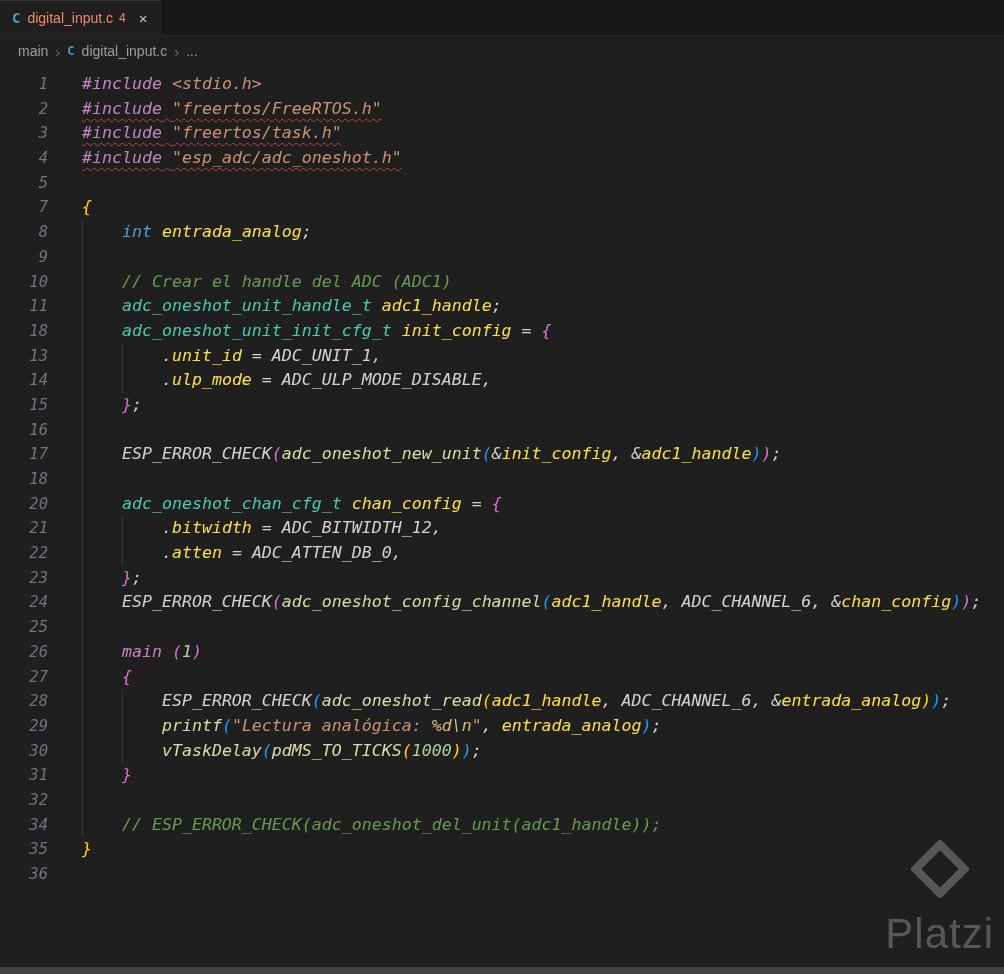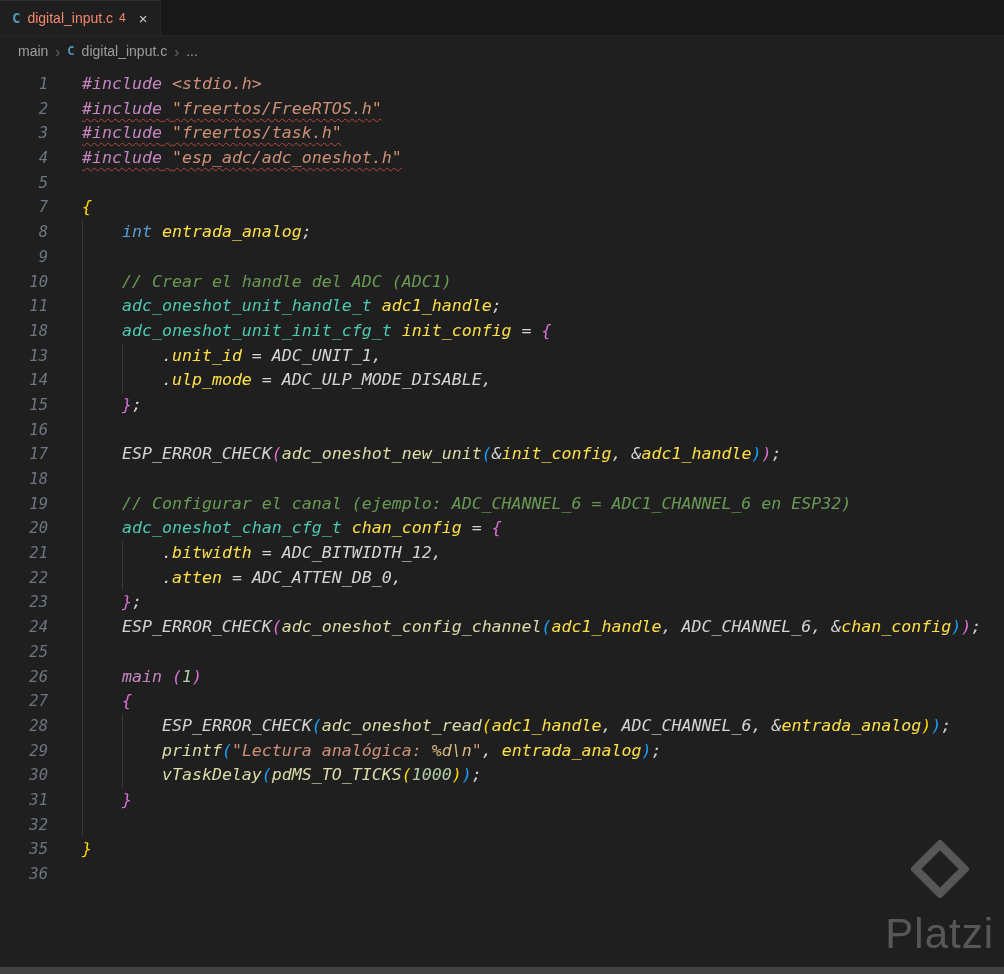--- a/index.html
+++ b/index.html
@@ -88,34 +88,34 @@
       <div class="line"><span class="ln">9</span><span class="code"><i class="guide" style="left: 0ch;"></i></span></div>
       <div class="line"><span class="ln">10</span><span class="code"><i class="guide" style="left: 0ch;"></i><span class="tk-w">    </span><span class="tk-c">// Crear el handle del ADC (ADC1)</span></span></div>
       <div class="line"><span class="ln">11</span><span class="code"><i class="guide" style="left: 0ch;"></i><span class="tk-w">    </span><span class="tk-t">adc_oneshot_unit_handle_t</span><span class="tk-w"> </span><span class="tk-v">adc1_handle</span><span class="tk-w">;</span></span></div>
       <div class="line"><span class="ln">18</span><span class="code"><i class="guide" style="left: 0ch;"></i><span class="tk-w">    </span><span class="tk-t">adc_oneshot_unit_init_cfg_t</span><span class="tk-w"> </span><span class="tk-v">init_config</span><span class="tk-w"> = </span><span class="tk-g2">{</span></span></div>
       <div class="line"><span class="ln">13</span><span class="code"><i class="guide" style="left: 0ch;"></i><i class="guide" style="left: 4ch;"></i><span class="tk-w">        </span><span class="tk-w">.</span><span class="tk-v">unit_id</span><span class="tk-w"> = </span><span class="tk-w">ADC_UNIT_1</span><span class="tk-w">,</span></span></div>
       <div class="line"><span class="ln">14</span><span class="code"><i class="guide" style="left: 0ch;"></i><i class="guide" style="left: 4ch;"></i><span class="tk-w">        </span><span class="tk-w">.</span><span class="tk-v">ulp_mode</span><span class="tk-w"> = </span><span class="tk-w">ADC_ULP_MODE_DISABLE</span><span class="tk-w">,</span></span></div>
       <div class="line"><span class="ln">15</span><span class="code"><i class="guide" style="left: 0ch;"></i><span class="tk-w">    </span><span class="tk-g2">}</span><span class="tk-w">;</span></span></div>
       <div class="line"><span class="ln">16</span><span class="code"><i class="guide" style="left: 0ch;"></i></span></div>
       <div class="line"><span class="ln">17</span><span class="code"><i class="guide" style="left: 0ch;"></i><span class="tk-w">    </span><span class="tk-w">ESP_ERROR_CHECK</span><span class="tk-g2">(</span><span class="tk-f">adc_oneshot_new_unit</span><span class="tk-g3">(</span><span class="tk-w">&amp;</span><span class="tk-v">init_config</span><span class="tk-w">, </span><span class="tk-w">&amp;</span><span class="tk-v">adc1_handle</span><span class="tk-g3">)</span><span class="tk-g2">)</span><span class="tk-w">;</span></span></div>
       <div class="line"><span class="ln">18</span><span class="code"><i class="guide" style="left: 0ch;"></i></span></div>
-      <div class="line"><span class="ln">19</span><span class="code"><i class="guide" style="left: 0ch;"></i><span class="tk-w">    </span><span class="tk-c">// Configurar el canal (ejemplo: ADC_CHANNEL_6 = ADC1_CHANNEL_6 en ESP32)</span></span></div>
       <div class="line"><span class="ln">20</span><span class="code"><i class="guide" style="left: 0ch;"></i><span class="tk-w">    </span><span class="tk-t">adc_oneshot_chan_cfg_t</span><span class="tk-w"> </span><span class="tk-v">chan_config</span><span class="tk-w"> = </span><span class="tk-g2">{</span></span></div>
       <div class="line"><span class="ln">21</span><span class="code"><i class="guide" style="left: 0ch;"></i><i class="guide" style="left: 4ch;"></i><span class="tk-w">        </span><span class="tk-w">.</span><span class="tk-v">bitwidth</span><span class="tk-w"> = </span><span class="tk-w">ADC_BITWIDTH_12</span><span class="tk-w">,</span></span></div>
       <div class="line"><span class="ln">22</span><span class="code"><i class="guide" style="left: 0ch;"></i><i class="guide" style="left: 4ch;"></i><span class="tk-w">        </span><span class="tk-w">.</span><span class="tk-v">atten</span><span class="tk-w"> = </span><span class="tk-w">ADC_ATTEN_DB_0</span><span class="tk-w">,</span></span></div>
       <div class="line"><span class="ln">23</span><span class="code"><i class="guide" style="left: 0ch;"></i><span class="tk-w">    </span><span class="tk-g2">}</span><span class="tk-w">;</span></span></div>
       <div class="line"><span class="ln">24</span><span class="code"><i class="guide" style="left: 0ch;"></i><span class="tk-w">    </span><span class="tk-w">ESP_ERROR_CHECK</span><span class="tk-g2">(</span><span class="tk-f">adc_oneshot_config_channel</span><span class="tk-g3">(</span><span class="tk-v">adc1_handle</span><span class="tk-w">, </span><span class="tk-w">ADC_CHANNEL_6</span><span class="tk-w">, </span><span class="tk-w">&amp;</span><span class="tk-v">chan_config</span><span class="tk-g3">)</span><span class="tk-g2">)</span><span class="tk-w">;</span></span></div>
       <div class="line"><span class="ln">25</span><span class="code"><i class="guide" style="left: 0ch;"></i></span></div>
       <div class="line"><span class="ln">26</span><span class="code"><i class="guide" style="left: 0ch;"></i><span class="tk-w">    </span><span class="tk-p">main</span><span class="tk-w"> </span><span class="tk-g2">(</span><span class="tk-n">1</span><span class="tk-g2">)</span></span></div>
       <div class="line"><span class="ln">27</span><span class="code"><i class="guide" style="left: 0ch;"></i><span class="tk-w">    </span><span class="tk-g2">{</span></span></div>
       <div class="line"><span class="ln">28</span><span class="code"><i class="guide" style="left: 0ch;"></i><i class="guide" style="left: 4ch;"></i><span class="tk-w">        </span><span class="tk-w">ESP_ERROR_CHECK</span><span class="tk-g3">(</span><span class="tk-f">adc_oneshot_read</span><span class="tk-g1">(</span><span class="tk-v">adc1_handle</span><span class="tk-w">, </span><span class="tk-w">ADC_CHANNEL_6</span><span class="tk-w">, </span><span class="tk-w">&amp;</span><span class="tk-v">entrada_analog</span><span class="tk-g1">)</span><span class="tk-g3">)</span><span class="tk-w">;</span></span></div>
       <div class="line"><span class="ln">29</span><span class="code"><i class="guide" style="left: 0ch;"></i><i class="guide" style="left: 4ch;"></i><span class="tk-w">        </span><span class="tk-f">printf</span><span class="tk-g3">(</span><span class="tk-s">"Lectura analógica: </span><span class="tk-e">%d</span><span class="tk-e">\n</span><span class="tk-s">"</span><span class="tk-w">, </span><span class="tk-v">entrada_analog</span><span class="tk-g3">)</span><span class="tk-w">;</span></span></div>
       <div class="line"><span class="ln">30</span><span class="code"><i class="guide" style="left: 0ch;"></i><i class="guide" style="left: 4ch;"></i><span class="tk-w">        </span><span class="tk-f">vTaskDelay</span><span class="tk-g3">(</span><span class="tk-f">pdMS_TO_TICKS</span><span class="tk-g1">(</span><span class="tk-n">1000</span><span class="tk-g1">)</span><span class="tk-g3">)</span><span class="tk-w">;</span></span></div>
       <div class="line"><span class="ln">31</span><span class="code"><i class="guide" style="left: 0ch;"></i><span class="tk-w">    </span><span class="tk-g2">}</span></span></div>
       <div class="line"><span class="ln">32</span><span class="code"><i class="guide" style="left: 0ch;"></i></span></div>
+      <div class="line"><span class="ln">34</span><span class="code"><i class="guide" style="left: 0ch;"></i><span class="tk-w">    </span><span class="tk-c">// ESP_ERROR_CHECK(adc_oneshot_del_unit(adc1_handle));</span></span></div>
       <div class="line"><span class="ln">35</span><span class="code"><span class="tk-g1">}</span></span></div>
       <div class="line"><span class="ln">36</span><span class="code"></span></div>
     </div>
 
   <div class="hscrollbar"></div>
 
   <div class="watermark">
     <svg width="58" height="58" viewBox="0 0 64 64">
       <path d="M32 5 L59 32 L32 59 L5 32 Z" fill="none" stroke="#c9c9c9" stroke-width="9"></path>
     </svg>

